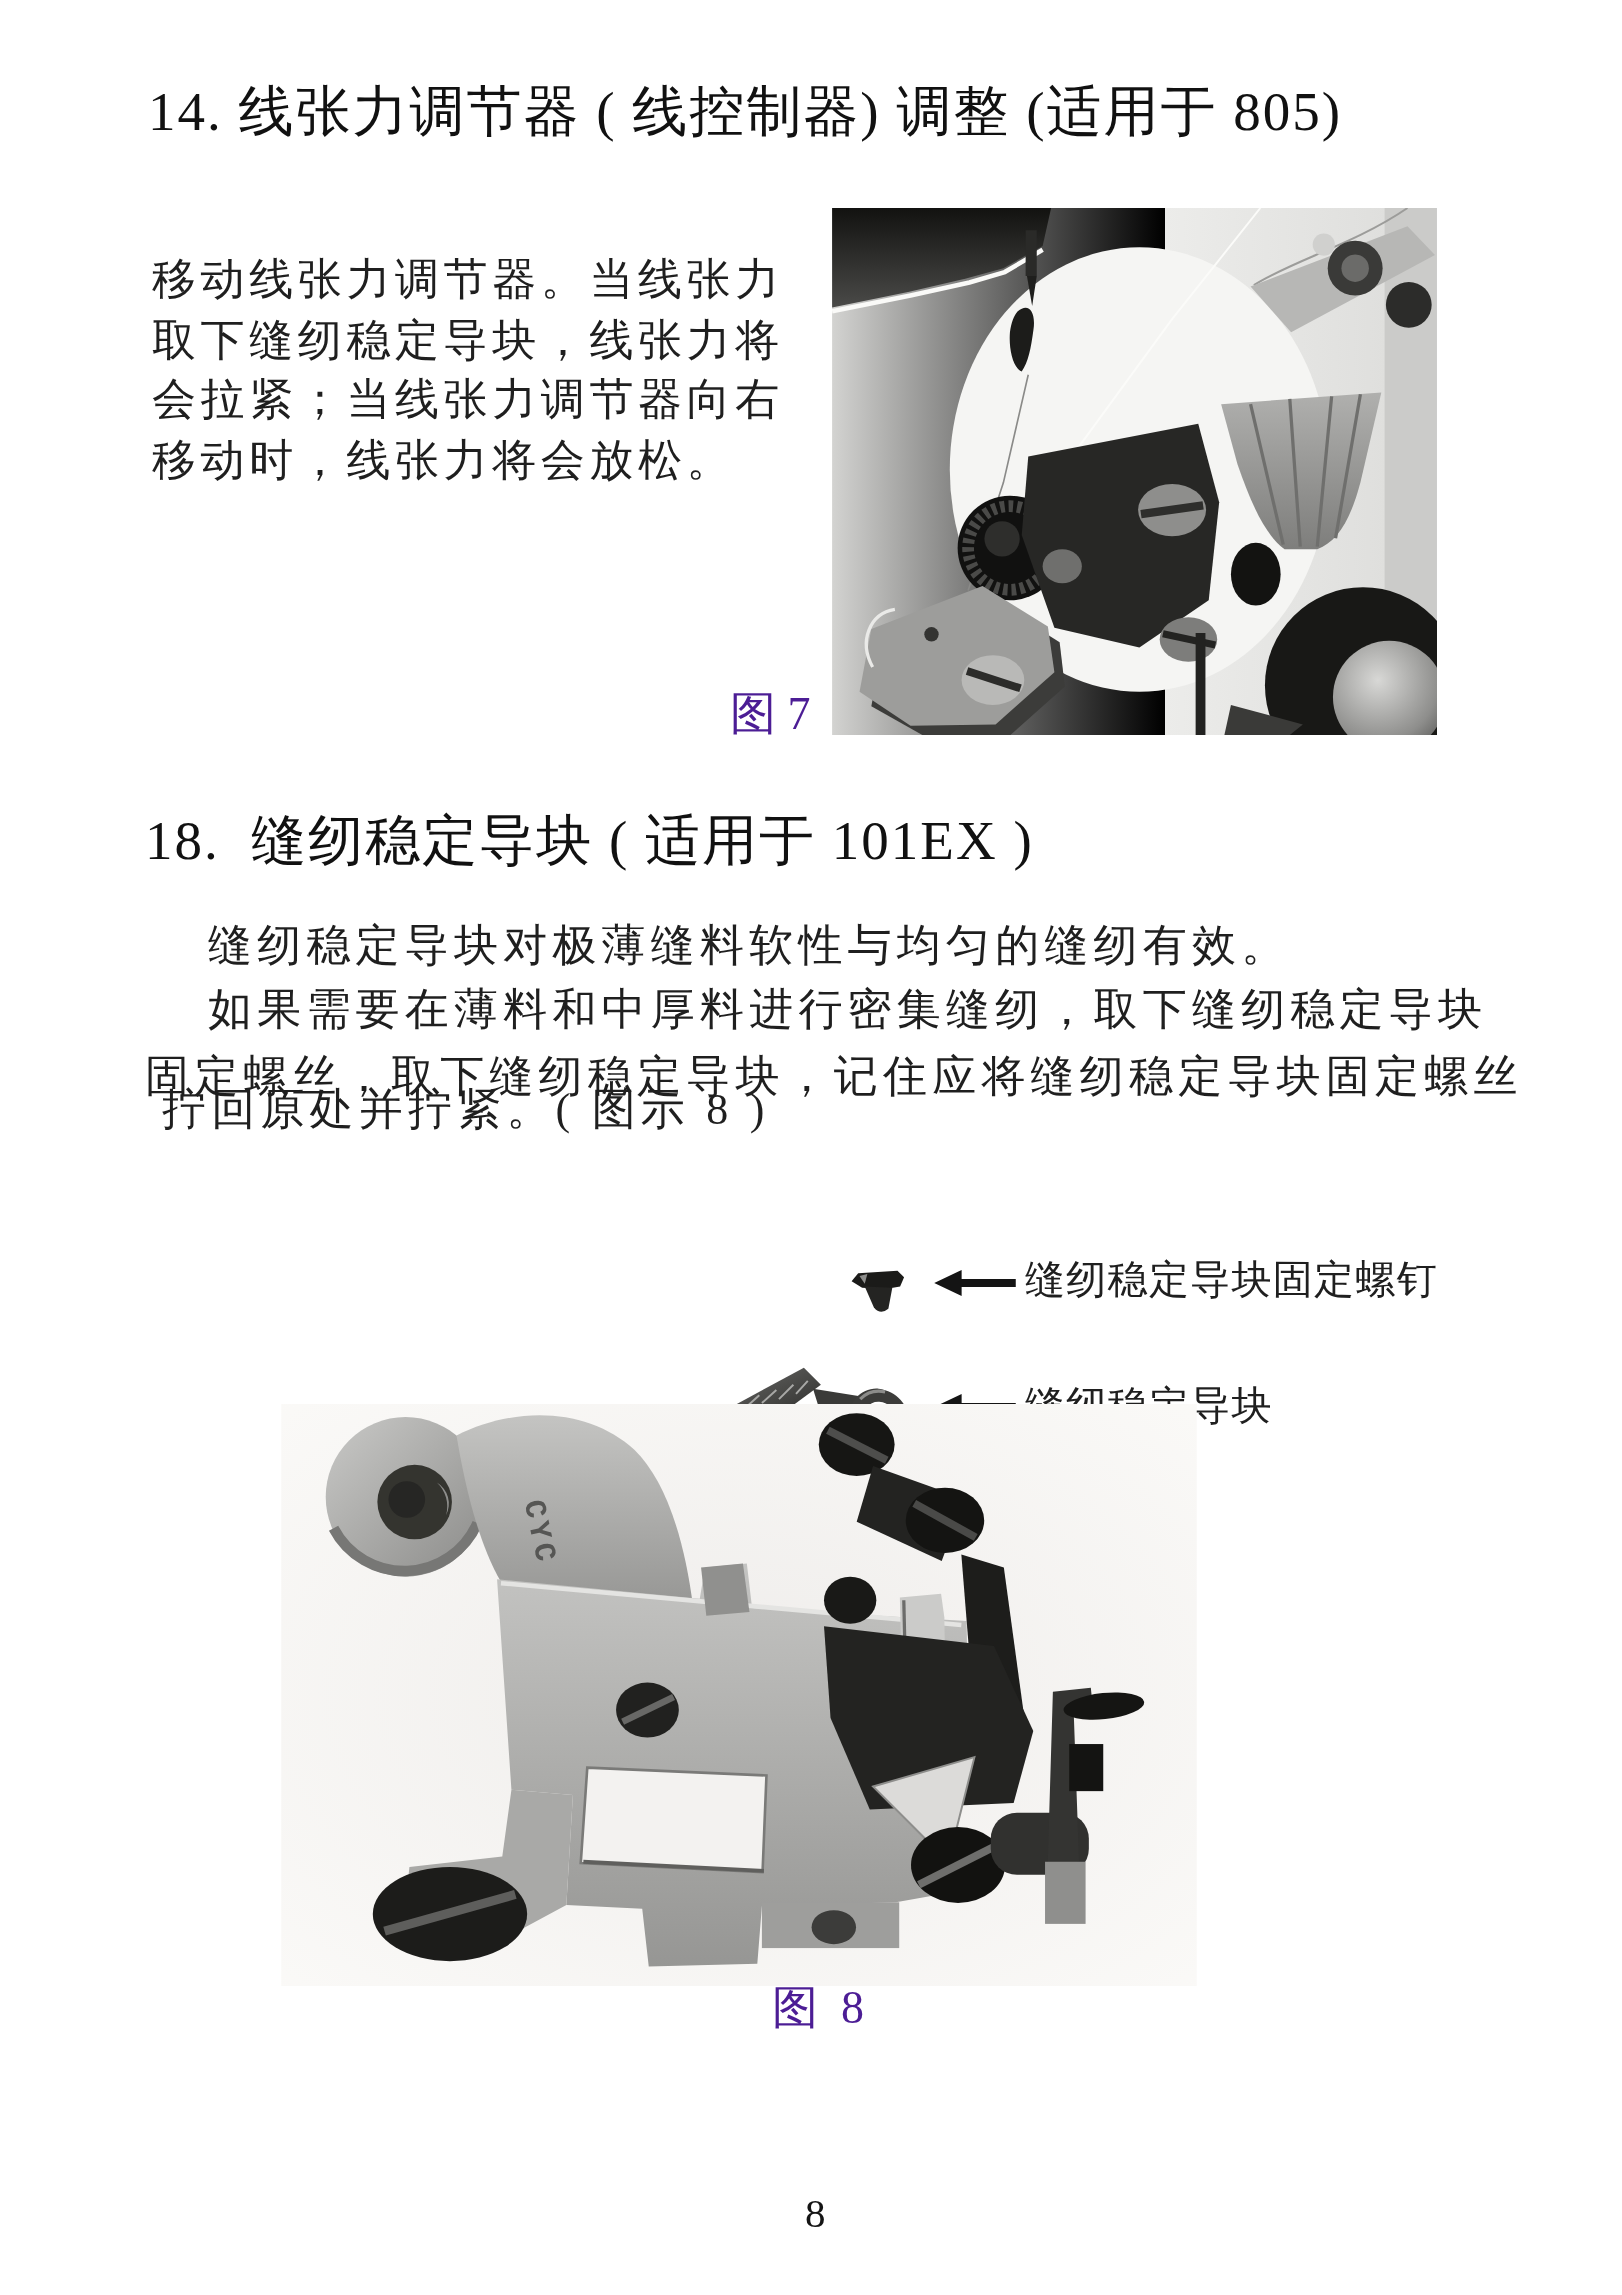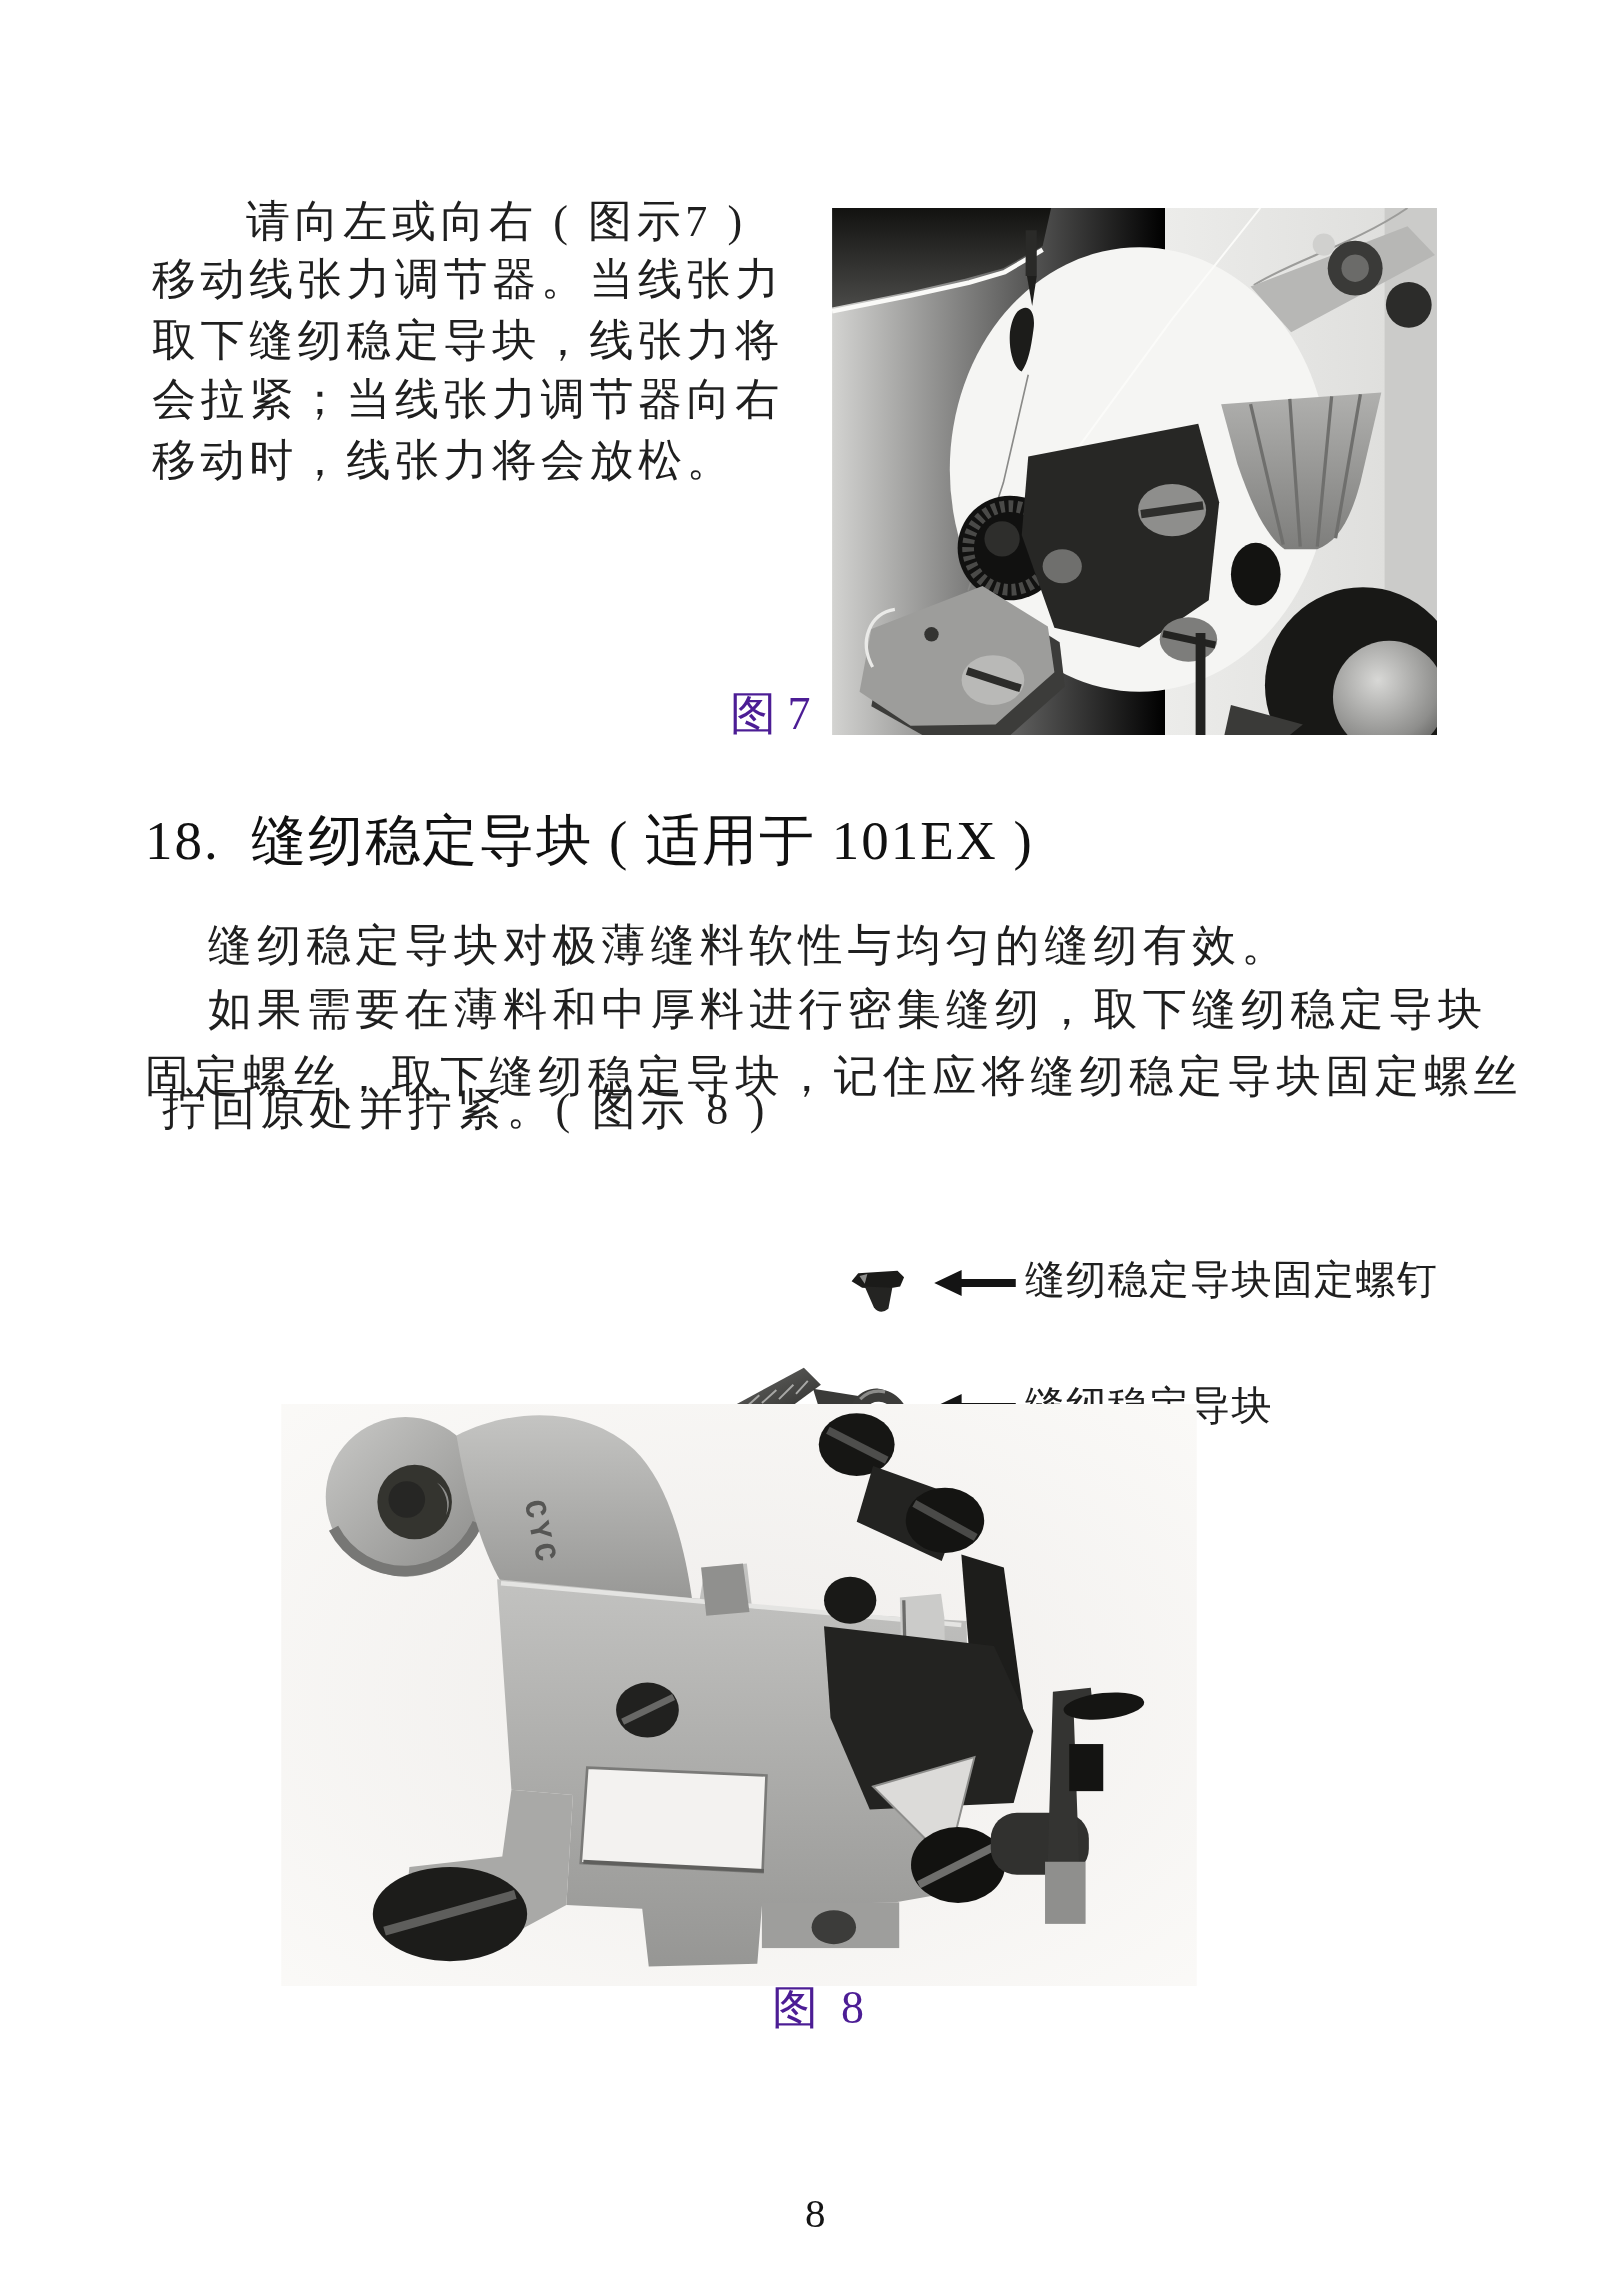--- a/index.html
+++ b/index.html
@@ -18,22 +18,22 @@
   .callout-label{font-size:40px;letter-spacing:1.3px;white-space:pre;}
   .fig-caption{font-size:46px;white-space:pre;color:#4c1d95;}
   .page-num{font-size:41px;color:#141414;}
   svg{display:block;}
 </style>
 </head>
 <body>
 
 <div class="page">
 
-
-  <div class="abs body-line" style="left:246px;top:200px;">请向左或向右 ( 图示7 )</div>
+  <div class="abs heading" style="left:148px;top:84px;">14. 线张力调节器 ( 线控制器) 调整 (适用于 805)</div>
+
   <div class="abs body-line" style="left:152px;top:258px;">移动线张力调节器。当线张力</div>
   <div class="abs body-line" style="left:152px;top:319px;">取下缝纫稳定导块，线张力将</div>
   <div class="abs body-line" style="left:152px;top:378px;">会拉紧；当线张力调节器向右</div>
   <div class="abs body-line" style="left:152px;top:439px;">移动时，线张力将会放松。</div>
 
   <div class="abs" style="left:832px;top:208px;">
     <svg width="605" height="527" viewBox="0 0 925 806">
       <defs>
         <linearGradient id="g7bg" x1="0" y1="0" x2="1" y2="0">
           <stop offset="0" stop-color="#d3d3d1"></stop>

